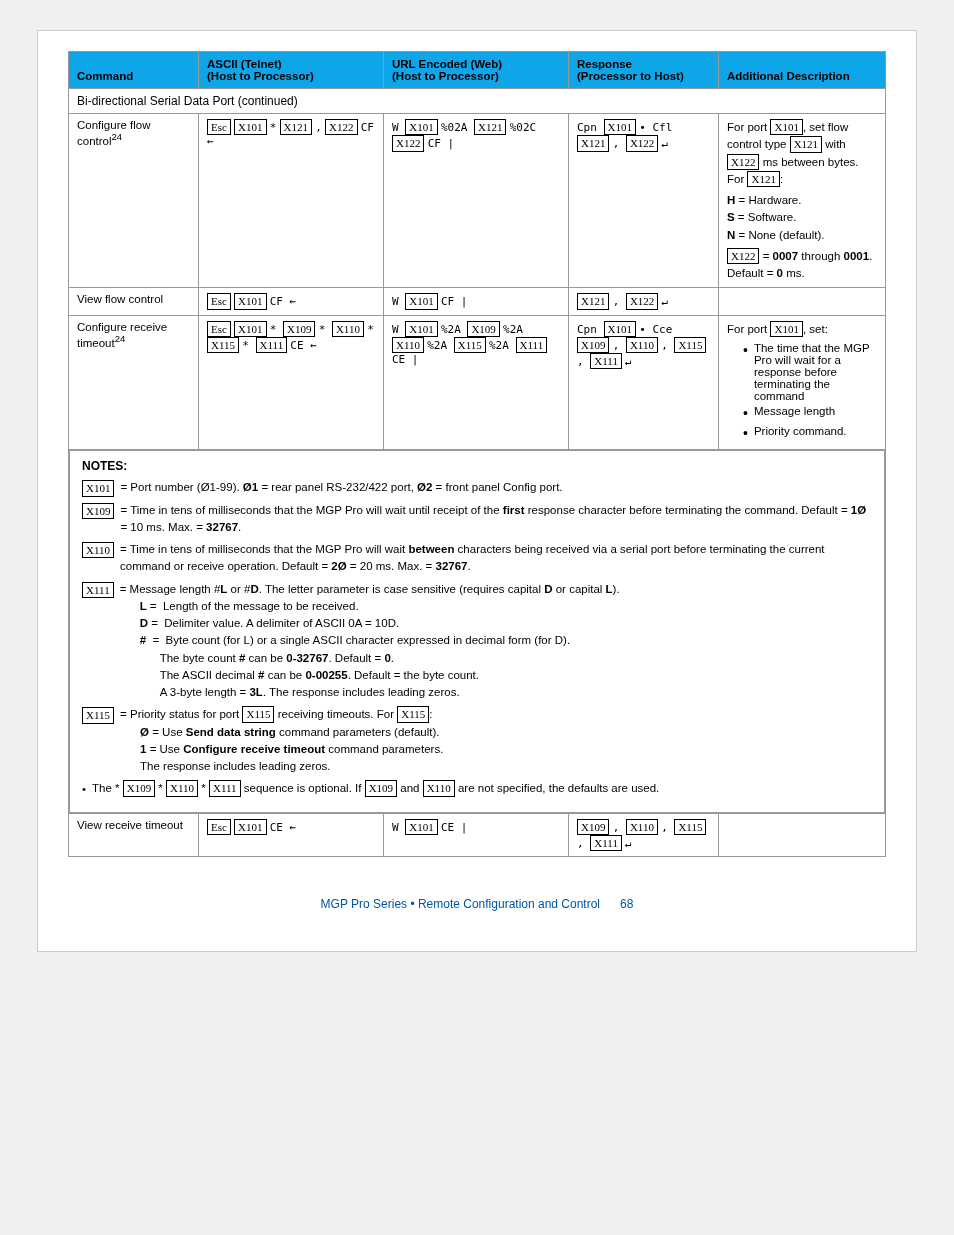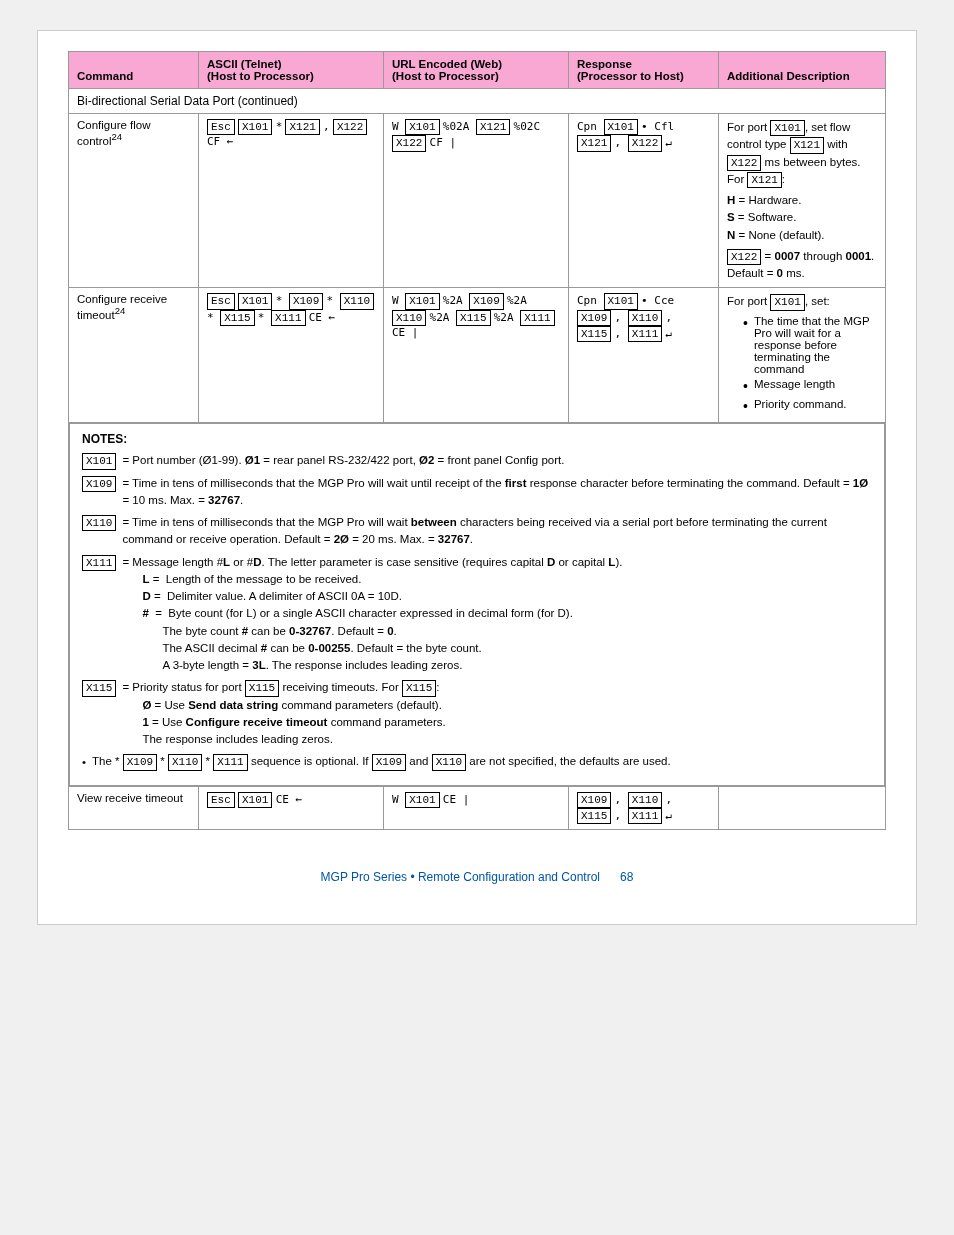--- a/index.html
+++ b/index.html
@@ -20,41 +20,41 @@
     }
     table {
       width: 100%;
       border-collapse: collapse;
       font-size: 11.5px;
     }
     table, th, td {
       border: 1px solid #999;
     }
     th {
-      background: #f9a8d4;
+      background: #0ea5e9;
       font-weight: bold;
       text-align: left;
       padding: 6px 8px;
       vertical-align: bottom;
     }
     td {
       padding: 5px 8px;
       vertical-align: top;
     }
     .section-header td {
       background: #fff;
       font-weight: normal;
       font-size: 12px;
       padding: 5px 8px;
     }
     .code-box {
       display: inline-block;
       border: 1px solid #000;
       padding: 0px 3px;
-      font-family: Liberation Mono, monospace;
+      font-family: Liberation Serif, serif;
       font-size: 11px;
       line-height: 1.3;
     }
     .code-inline {
       font-family: monospace;
       font-size: 11px;
     }
     .notes-section {
       background: #fff;
       border: 1px solid #999;
@@ -169,20 +169,40 @@
         </td>
         <td>
           <p>For port <span class="code-box">X101</span>, set flow control type <span class="code-box">X121</span> with <span class="code-box">X122</span> ms between bytes. For <span class="code-box">X121</span>:</p>
           <p style="margin-top:4px"><span class="bold">H</span> = Hardware.</p>
           <p><span class="bold">S</span> = Software.</p>
           <p><span class="bold">N</span> = None (default).</p>
           <p style="margin-top:4px"><span class="code-box">X122</span> = <span class="bold">0007</span> through <span class="bold">0001</span>. Default = <span class="bold">0</span> ms.</p>
         </td>
       </tr>
 
+      <tr>
+        <td>View flow control</td>
+        <td>
+          <span class="code-box">Esc</span>
+          <span class="code-box">X101</span>
+          <span class="code-inline"> CF ←</span>
+        </td>
+        <td>
+          <span class="code-inline">W </span>
+          <span class="code-box">X101</span>
+          <span class="code-inline"> CF |</span>
+        </td>
+        <td>
+          <span class="code-box">X121</span>
+          <span class="code-inline"> , </span>
+          <span class="code-box">X122</span>
+          <span class="code-inline"> ↵</span>
+        </td>
+        <td></td>
+      </tr>
 
       <tr>
         <td>Configure receive timeout<sup>24</sup></td>
         <td>
           <span class="code-box">Esc</span>
           <span class="code-box">X101</span>
           <span class="code-inline"> * </span>
           <span class="code-box">X109</span>
           <span class="code-inline"> * </span>
           <span class="code-box">X110</span>

